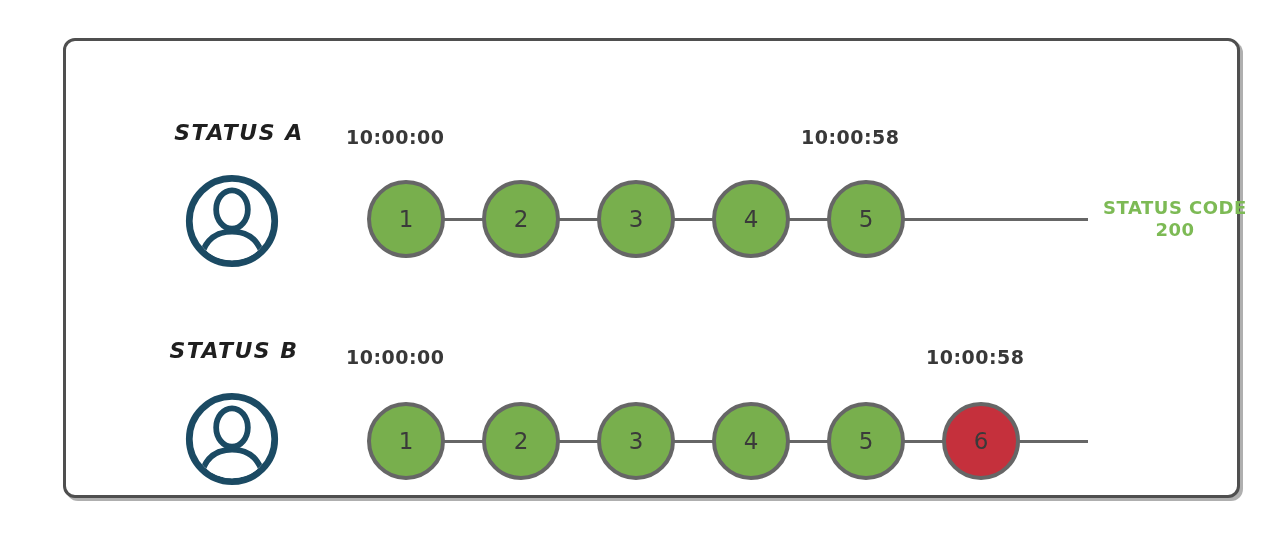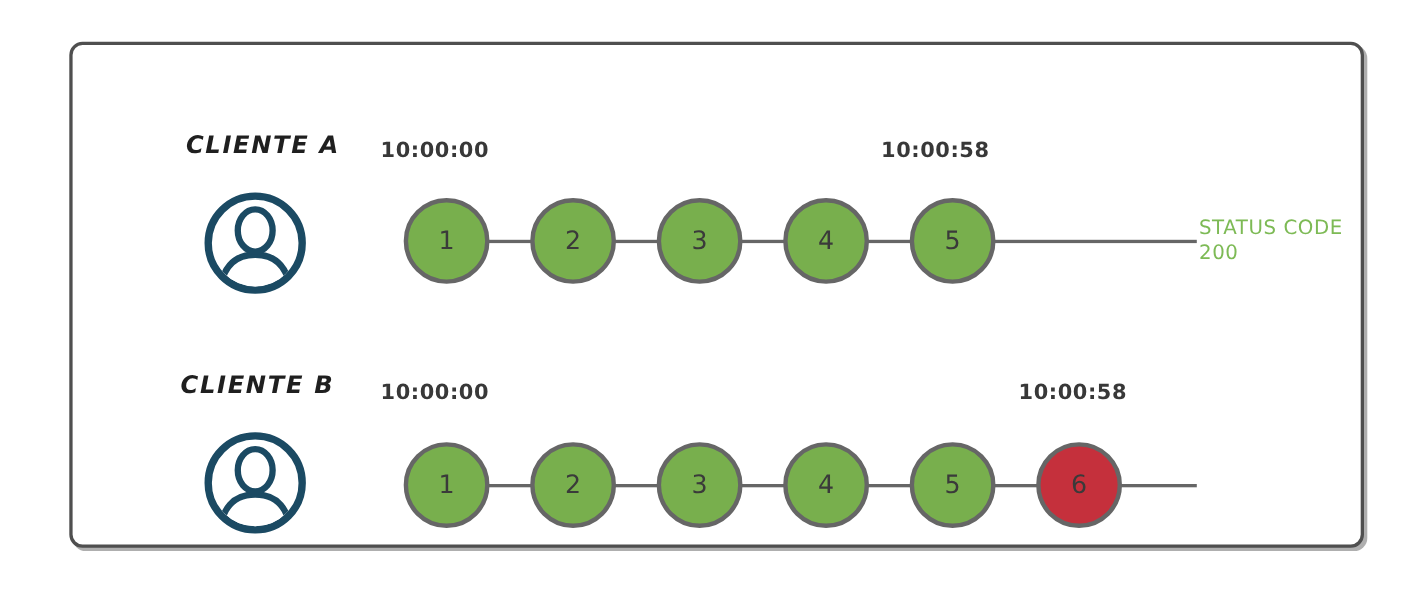--- a/index.html
+++ b/index.html
@@ -84,38 +84,38 @@
   }
   .request-circle.ok      { background: var(--request-ok, #78AF4D); }
   .request-circle.blocked { background: var(--request-blocked, #C5303C); }
   .row-a .request-circle { top: 139px; }
   .row-b .request-circle { top: 361px; }
   .cx-1 { left: 301px; } .cx-2 { left: 416px; } .cx-3 { left: 531px; }
   .cx-4 { left: 646px; } .cx-5 { left: 761px; } .cx-6 { left: 876px; }
   .status {
     position: absolute;
     width: 170px;
-    text-align: left;
-    font-weight: 400;
+    text-align: center;
+    font-weight: 700;
     letter-spacing: 0.5px;
   }
   .status.a { left: 1024px; top: 156px; color: var(--status-ok, #7DBA55); }
   .status.b { left: 1024px; top: 374px; color: var(--status-error, #CE2B36); }
   .status .line1 { font-size: 18px; line-height: 22px; }
   .status .line2 { font-size: 16px; line-height: 20px; }
   .avatar svg { display: block; width: 100%; height: 100%; }
 </style>
 </head>
 <body>
 
 <div class="canvas">
   <div class="frame">
 
     <div class="row-a">
-      <div class="client-label a">CLIENTE A</div>
+      <div class="client-label a">STATUS A</div>
 
       <div class="avatar a">
         <svg viewBox="0 0 100 100" aria-hidden="true">
           <defs>
               <clipPath id="avclip-a">
                 <circle cx="50" cy="50" r="41"></circle>
               </clipPath>
             </defs>
           <circle cx="50" cy="50" r="44.5" fill="none" stroke="currentColor" stroke-width="7"></circle>
           <g clip-path="url(#avclip-a)">
@@ -145,21 +145,21 @@
       <div class="request-circle ok cx-5">
           <span>5</span>
         </div>
 
       <div class="status a">
         <div class="line1">STATUS CODE 200</div>
       </div>
     </div>
 
     <div class="row-b">
-      <div class="client-label b">CLIENTE B</div>
+      <div class="client-label b">STATUS B</div>
 
       <div class="avatar b">
         <svg viewBox="0 0 100 100" aria-hidden="true">
           <defs>
               <clipPath id="avclip-b">
                 <circle cx="50" cy="50" r="41"></circle>
               </clipPath>
             </defs>
           <circle cx="50" cy="50" r="44.5" fill="none" stroke="currentColor" stroke-width="7"></circle>
           <g clip-path="url(#avclip-b)">

